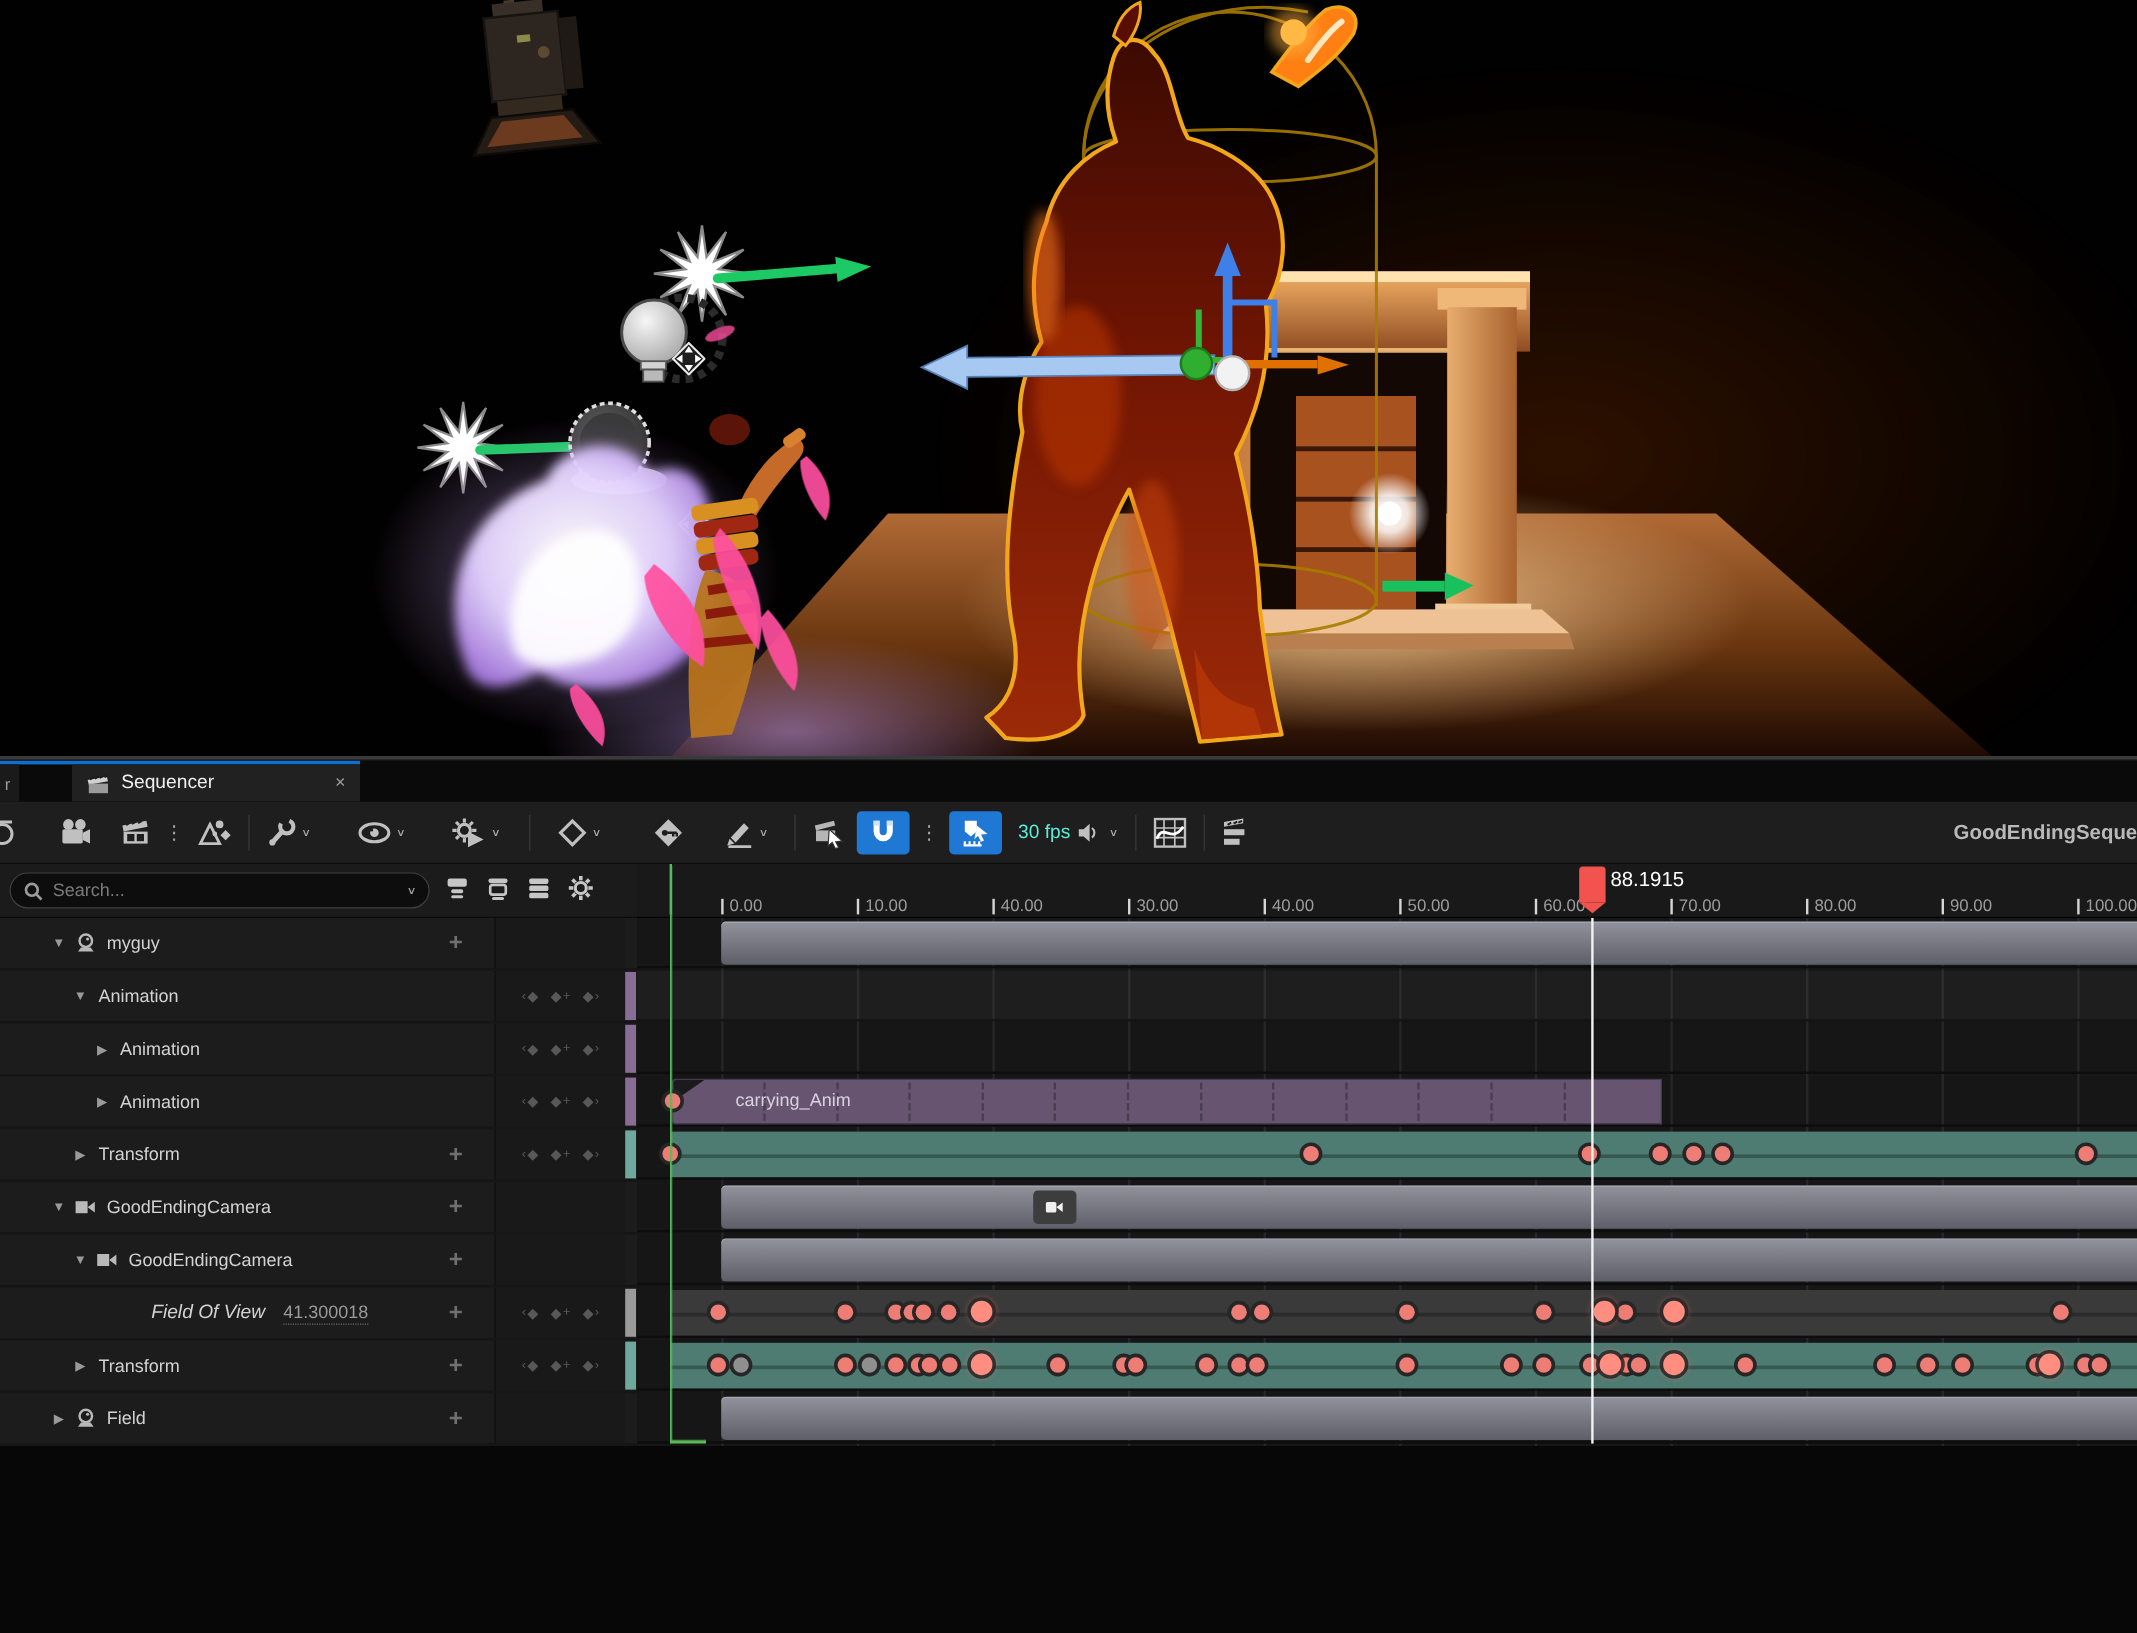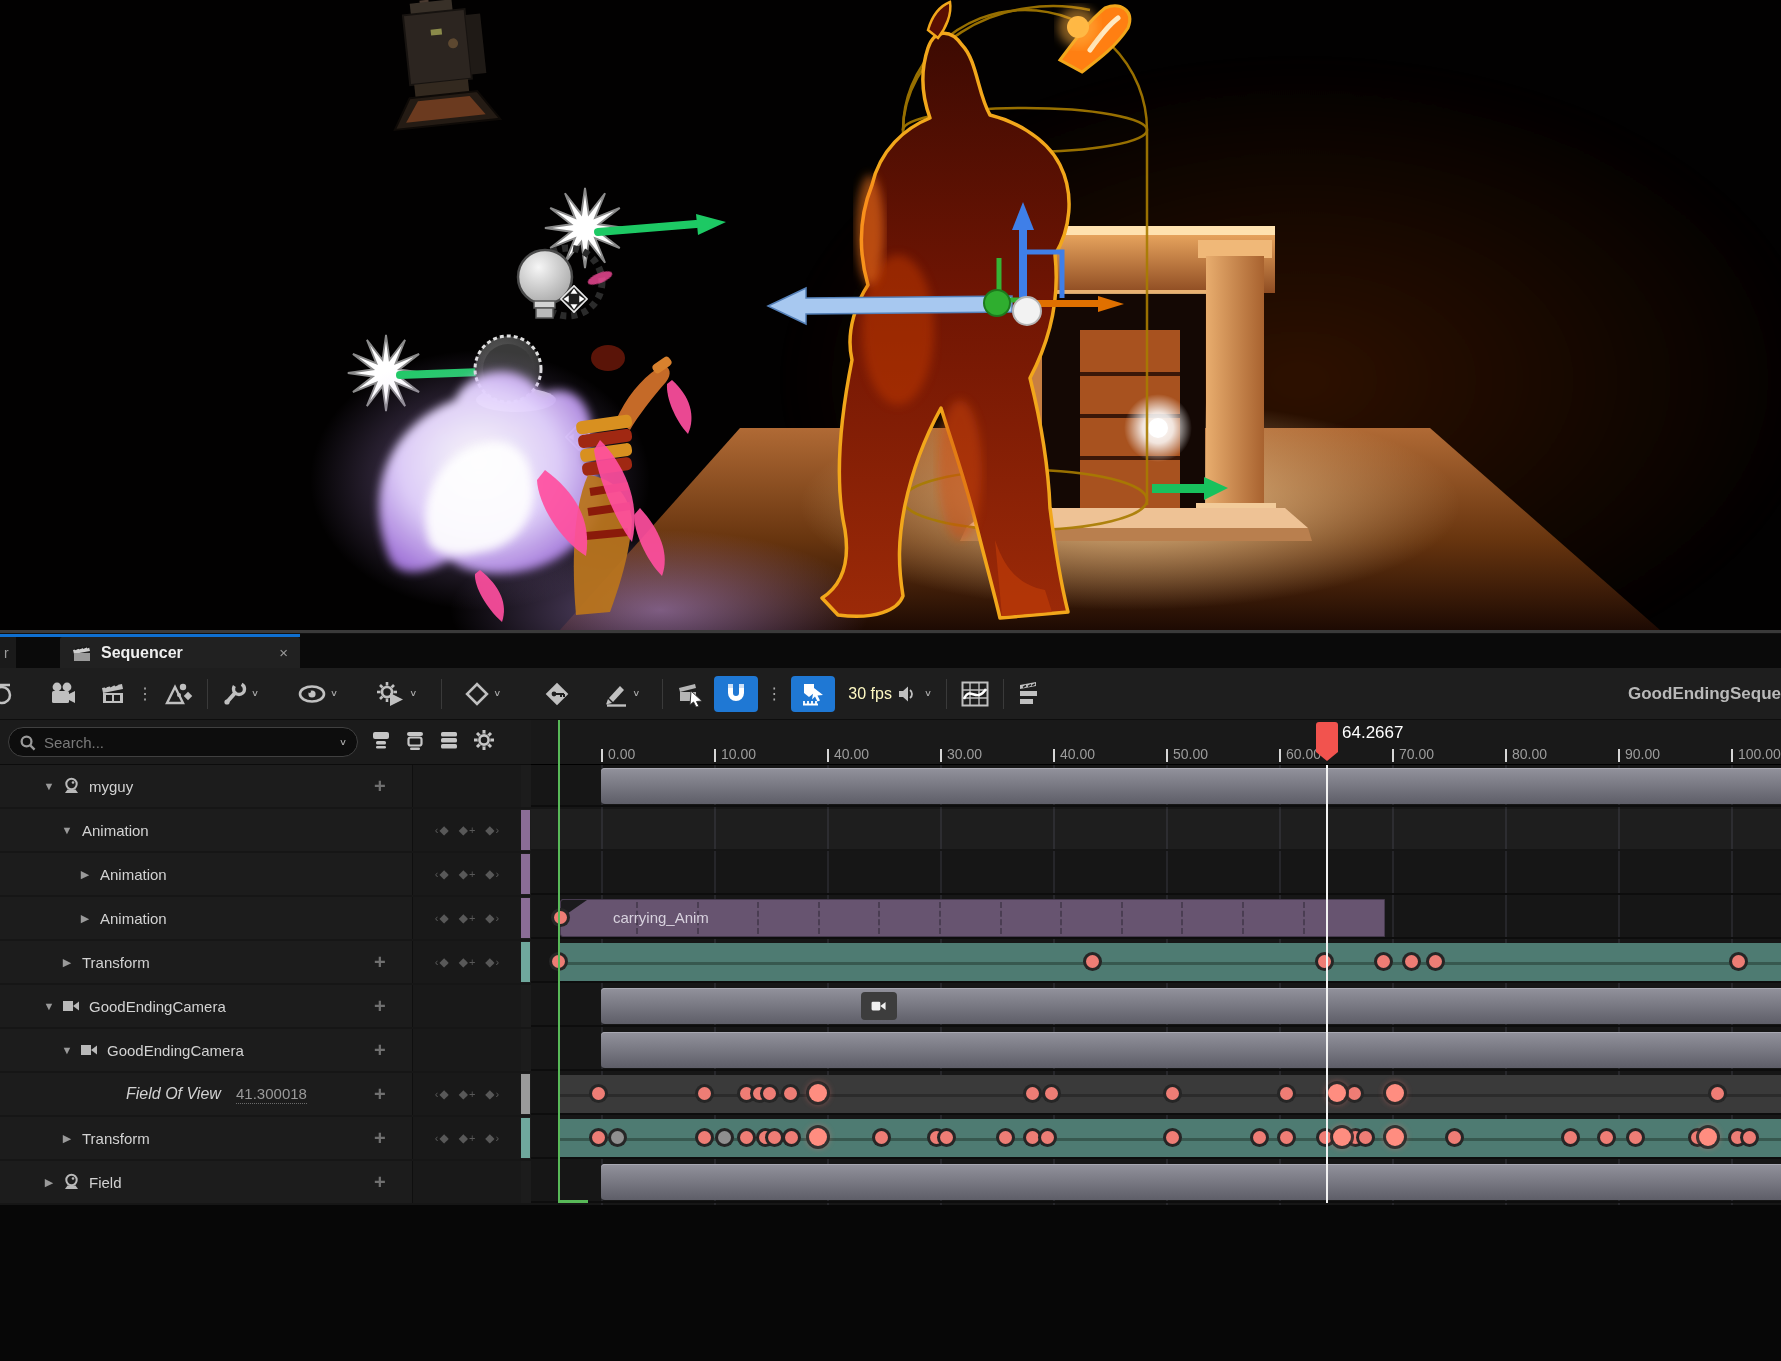--- a/index.html
+++ b/index.html
@@ -9,30 +9,30 @@
   
   #viewport{position:absolute;left:0;top:0;width:1781px;height:630px;background:#000;}
 
   
   #splitter{position:absolute;left:0;top:630px;width:1781px;height:4px;background:#3a3a3a;border-bottom:1px solid #111;}
   #tabbar{position:absolute;left:0;top:634px;width:1781px;height:34px;background:#0a0a0a;}
   #tab-blue{position:absolute;left:0;top:0;width:300px;height:3px;background:#0f6fd0;}
   .tab{position:absolute;top:3px;height:31px;background:#212121;display:flex;align-items:center;color:#e8e8e8;}
   #tab-partial{left:0;width:16px;background:#1a1a1a;color:#9a9a9a;font-size:14px;padding-left:4px;}
   #tab-active{left:60px;width:240px;padding:0 12px;border-radius:2px 2px 0 0;}
-  #tab-active .tablabel{font-size:16px;margin-left:9px;color:#efefef;font-weight:bold;}
+  #tab-active .tablabel{font-size:16px;margin-left:9px;color:#efefef;}
   #tab-close{margin-left:auto;color:#9a9a9a;font-size:15px;}
 
   #toolbar{position:absolute;left:0;top:668px;width:1781px;height:52px;background:#1e1e1e;border-bottom:1px solid #0e0e0e;display:flex;align-items:center;}
   .tbtn{display:flex;align-items:center;justify-content:center;color:#c0c0c0;height:40px;padding:0 6px;}
   .chev{font-size:11px;color:#ababab;margin-left:3px;transform:scaleY(.8);}
   .tsep{width:1px;height:30px;background:#3a3a3a;margin:0 8px;}
   .tdots{color:#a8a8a8;font-size:16px;letter-spacing:1px;padding:0 5px;}
   .bluebtn{background:#1f78d4;border-radius:4px;width:44px;height:36px;display:flex;align-items:center;justify-content:center;margin:0 3px;}
-  #fps{color:#fef9c3;font-size:16px;margin-left:10px;}
+  #fps{color:#5eead4;font-size:16px;margin-left:10px;}
   #seqname{position:absolute;right:0;top:0;height:52px;display:flex;align-items:center;color:#b9b9b9;font-weight:bold;font-size:17px;}
 
   #contentrow{position:absolute;left:0;top:720px;width:1781px;height:45px;background:#1a1a1a;}
   #searcharea{position:absolute;left:0;top:0;width:531px;height:45px;background:#1b1b1b;display:flex;align-items:center;border-bottom:1px solid #0c0c0c;}
   #searchbox{position:relative;margin-left:8px;width:350px;height:30px;background:#0d0d0d;border:1px solid #404040;border-radius:15px;display:flex;align-items:center;padding:0 10px;}
   #searchbox input{flex:1;background:transparent;border:none;outline:none;color:#bdbdbd;font-size:15px;margin:0 6px;}
   #searchbox input::placeholder{color:#7a7a7a;}
   .viewicon{margin-left:12px;}
   #ruler{position:absolute;left:531px;top:0;width:1250px;height:45px;background:#191919;overflow:hidden;border-bottom:1px solid #000;}
   .tick{position:absolute;bottom:2px;width:2px;height:13px;background:#d6d6d6;}
@@ -510,21 +510,21 @@
           <span class="ticklabel" style="left: 868px;">70.00</span>
           <div class="tick" style="left: 974px;"></div>
           <span class="ticklabel" style="left: 981px;">80.00</span>
           <div class="tick" style="left: 1087px;"></div>
           <span class="ticklabel" style="left: 1094px;">90.00</span>
           <div class="tick" style="left: 1200px;"></div>
           <span class="ticklabel" style="left: 1207px;">100.00</span>
           <div class="tick" style="left: 27px; background: rgb(88, 185, 88); height: 43px;"></div>
         </div>
       <div id="marker" style="left: 785px;"></div>
-      <span id="markertime" style="left: 811px;">64.2667</span>
+      <span id="markertime" style="left: 811px;">88.1915</span>
     </div>
   </div>
 
   <div id="tracks">
     <div id="gridlines">
         <div class="gline" style="left: 601px;"></div>
         <div class="gline" style="left: 714px;"></div>
         <div class="gline" style="left: 827px;"></div>
         <div class="gline" style="left: 940px;"></div>
         <div class="gline" style="left: 1053px;"></div>

